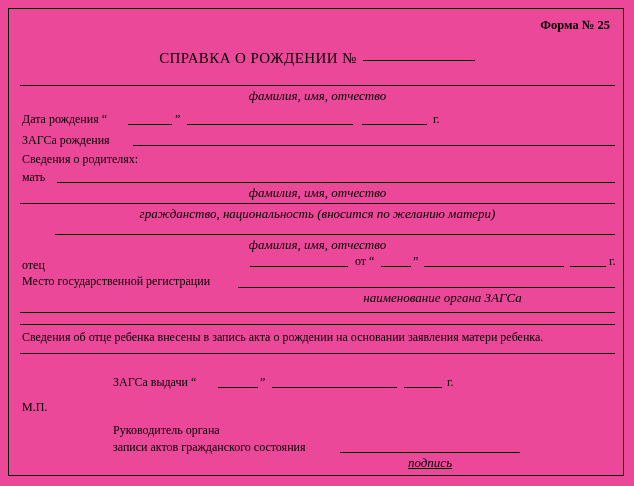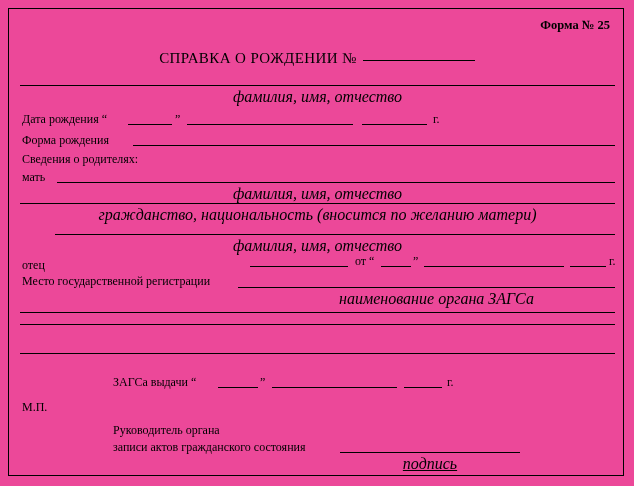--- a/index.html
+++ b/index.html
@@ -53,21 +53,21 @@
     vertical-align: 2px;
     height: 12px;
   }
   .rule {
     position: absolute;
     border-bottom: 1px solid #000000;
     height: 0;
   }
   .caption {
     position: absolute;
-    font-size: 16px;
+    font-size: 13px;
     font-style: italic;
     font-family: "Liberation Serif", serif;
     text-align: center;
     white-space: nowrap;
   }
   .txt {
     position: absolute;
     font-size: 12px;
     font-family: "Liberation Serif", serif;
     white-space: nowrap;
@@ -92,21 +92,21 @@
   <div class="rule" style="left:20px; top:85px; width:595px;"></div>
   <div class="caption" style="left:20px; top:88px; width:595px;">фамилия, имя, отчество</div>
 
   <div class="txt" style="left:22px; top:112px;">Дата рождения “</div>
   <div class="rule" style="left:128px; top:124px; width:44px;"></div>
   <div class="txt" style="left:175px; top:112px;">”</div>
   <div class="rule" style="left:187px; top:124px; width:166px;"></div>
   <div class="rule" style="left:362px; top:124px; width:65px;"></div>
   <div class="txt" style="left:433px; top:112px;">г.</div>
 
-  <div class="txt" style="left:22px; top:133px;">Форма рождения</div>
+  <div class="txt" style="left:22px; top:133px;">ЗАГСа рождения</div>
   <div class="rule" style="left:133px; top:145px; width:482px;"></div>
 
   <div class="txt" style="left:22px; top:152px;">Сведения о родителях:</div>
   <div class="txt" style="left:22px; top:170px;">мать</div>
   <div class="rule" style="left:57px; top:182px; width:558px;"></div>
   <div class="caption" style="left:20px; top:185px; width:595px;">фамилия, имя, отчество</div>
 
   <div class="rule" style="left:20px; top:203px; width:595px;"></div>
   <div class="caption" style="left:20px; top:206px; width:595px;">гражданство, национальность (вносится по желанию матери)</div>
 
@@ -117,25 +117,26 @@
   <div class="rule" style="left:250px; top:266px; width:98px;"></div>
   <div class="txt" style="left:355px; top:254px;">от “</div>
   <div class="rule" style="left:381px; top:266px; width:30px;"></div>
   <div class="txt" style="left:413px; top:254px;">”</div>
   <div class="rule" style="left:424px; top:266px; width:140px;"></div>
   <div class="rule" style="left:570px; top:266px; width:36px;"></div>
   <div class="txt" style="left:609px; top:254px;">г.</div>
 
   <div class="txt" style="left:22px; top:274px;">Место государственной регистрации</div>
   <div class="rule" style="left:238px; top:287px; width:377px;"></div>
-  <div class="caption" style="left:248px; top:290px; width:377px;">наименование органа ЗАГСа</div>
+  <div class="caption" style="left:254px; top:290px; width:377px;">наименование органа ЗАГСа</div>
 
   <div class="rule" style="left:20px; top:312px; width:595px;"></div>
   <div class="rule" style="left:20px; top:324px; width:595px;"></div>
 
+  <div class="txt small" style="left:22px; top:330px;">Сведения об отце ребенка внесены в запись акта о рождении на основании заявления матери ребенка.</div>
 
   <div class="rule" style="left:20px; top:353px; width:595px;"></div>
 
   <div class="txt" style="left:113px; top:375px;">ЗАГСа выдачи “</div>
   <div class="rule" style="left:218px; top:387px; width:40px;"></div>
   <div class="txt" style="left:260px; top:375px;">”</div>
   <div class="rule" style="left:272px; top:387px; width:125px;"></div>
   <div class="rule" style="left:404px; top:387px; width:38px;"></div>
   <div class="txt" style="left:447px; top:375px;">г.</div>
 

